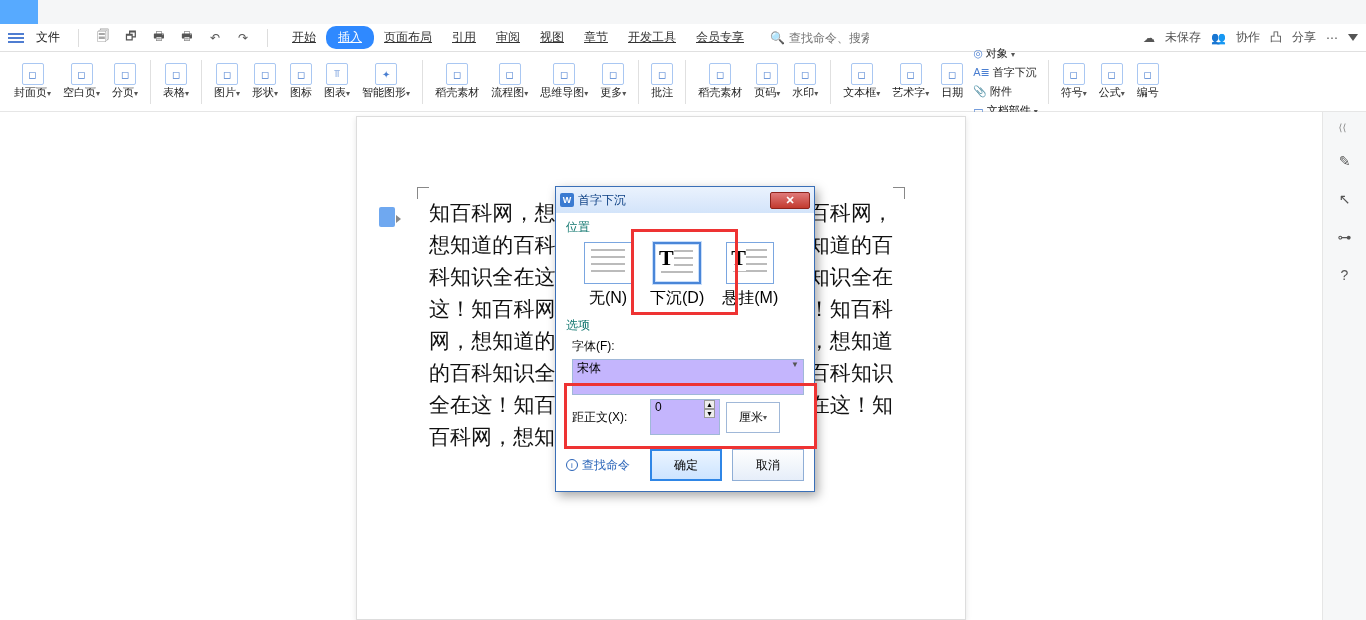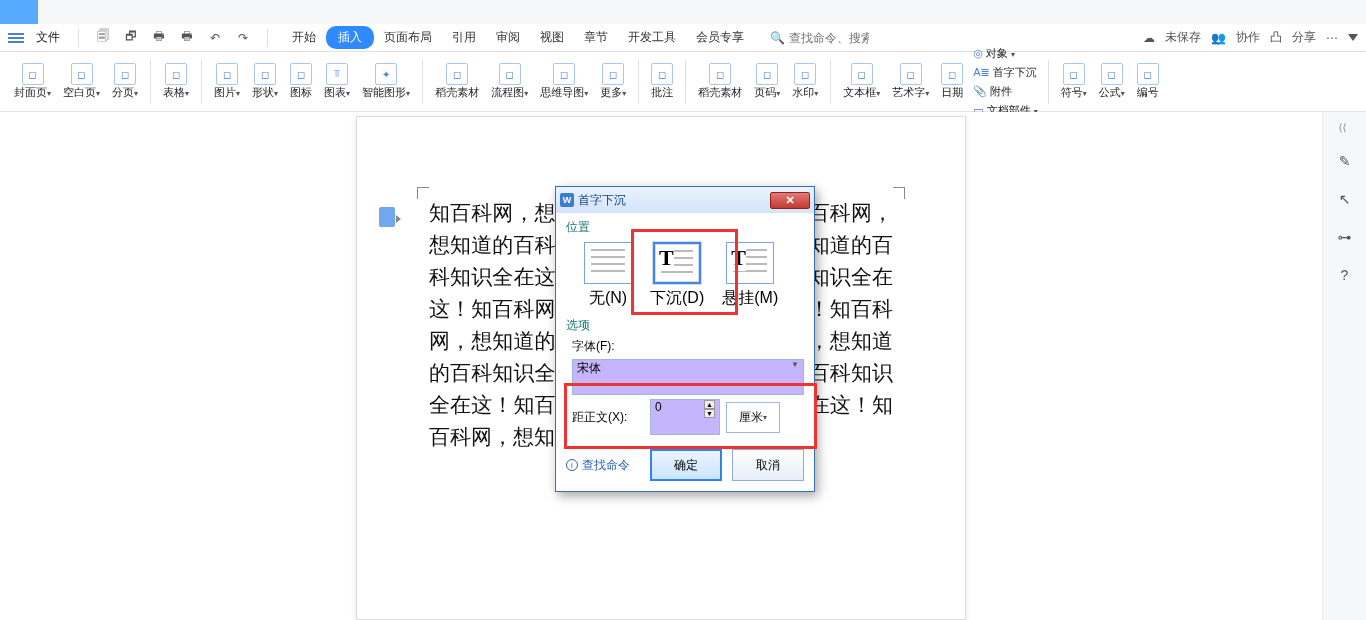--- a/index.html
+++ b/index.html
@@ -8,21 +8,21 @@
   .titlebar { height: 24px; background: #f5f6f7; display: flex; align-items: center; }
   .titlebar .tab { width: 38px; height: 24px; background: #57aaff; }
   .titlebar .qa { display:flex; gap:6px; padding-left:10px; }
 
   .menubar { height: 28px; background: #fff; display: flex; align-items: center; padding: 0 8px; gap: 8px; border-bottom: 1px solid #e0e0e0;}
   .menubar .hamburger { width:16px; display:flex; flex-direction:column; gap:2px; margin-right:4px;}
   .menubar .hamburger div { height:2px; background:#4f7dd1;}
   .menubar .file-label { color:#1a1a1a; font-size:12px; margin-right:4px; }
   .menubar .sep { width:1px; height:18px; background:#ddd; margin:0 6px;}
   .menubar .icon { width:20px;height:20px;display:flex;align-items:center;justify-content:center;color:#555;font-size:12px;}
-  .menubar .mtab { padding: 2px 10px; font-size:12px; color:#333; cursor:pointer;}
+  .menubar .mtab { padding: 2px 10px; font-size:12px; color:#333; cursor:pointer;text-decoration:underline;}
   .menubar .mtab.active { background:#2f89ff; color:#fff; border-radius:10px; padding:3px 12px;}
   .menubar .search { margin-left:8px; display:flex; align-items:center; gap:4px; color:#999;font-size:12px;}
   .menubar .search input { border:none; outline:none; font-size:12px; width:80px; color:#999; }
   .menubar .right { margin-left:auto; display:flex; align-items:center; gap:10px; font-size:12px; color:#555;}
   .menubar .right .triangle { width:0;height:0;border-left:5px solid transparent;border-right:5px solid transparent;border-top:7px solid #555;}
 
   .ribbon { height: 60px; background:#fff; display:flex; align-items:center; padding: 0 8px; border-bottom:1px solid #e6e6e6;}
   .ribbon .grp { display:flex; flex-direction:column; align-items:center; justify-content:center; padding:0 6px; height:100%;}
   .ribbon .grp .ic { width:22px;height:22px; border:1px solid #a9c7f2; border-radius:2px; display:flex;align-items:center;justify-content:center;color:#4b7fd1;font-size:10px;}
   .ribbon .grp .lb { font-size:11px; color:#222; white-space:nowrap;}

